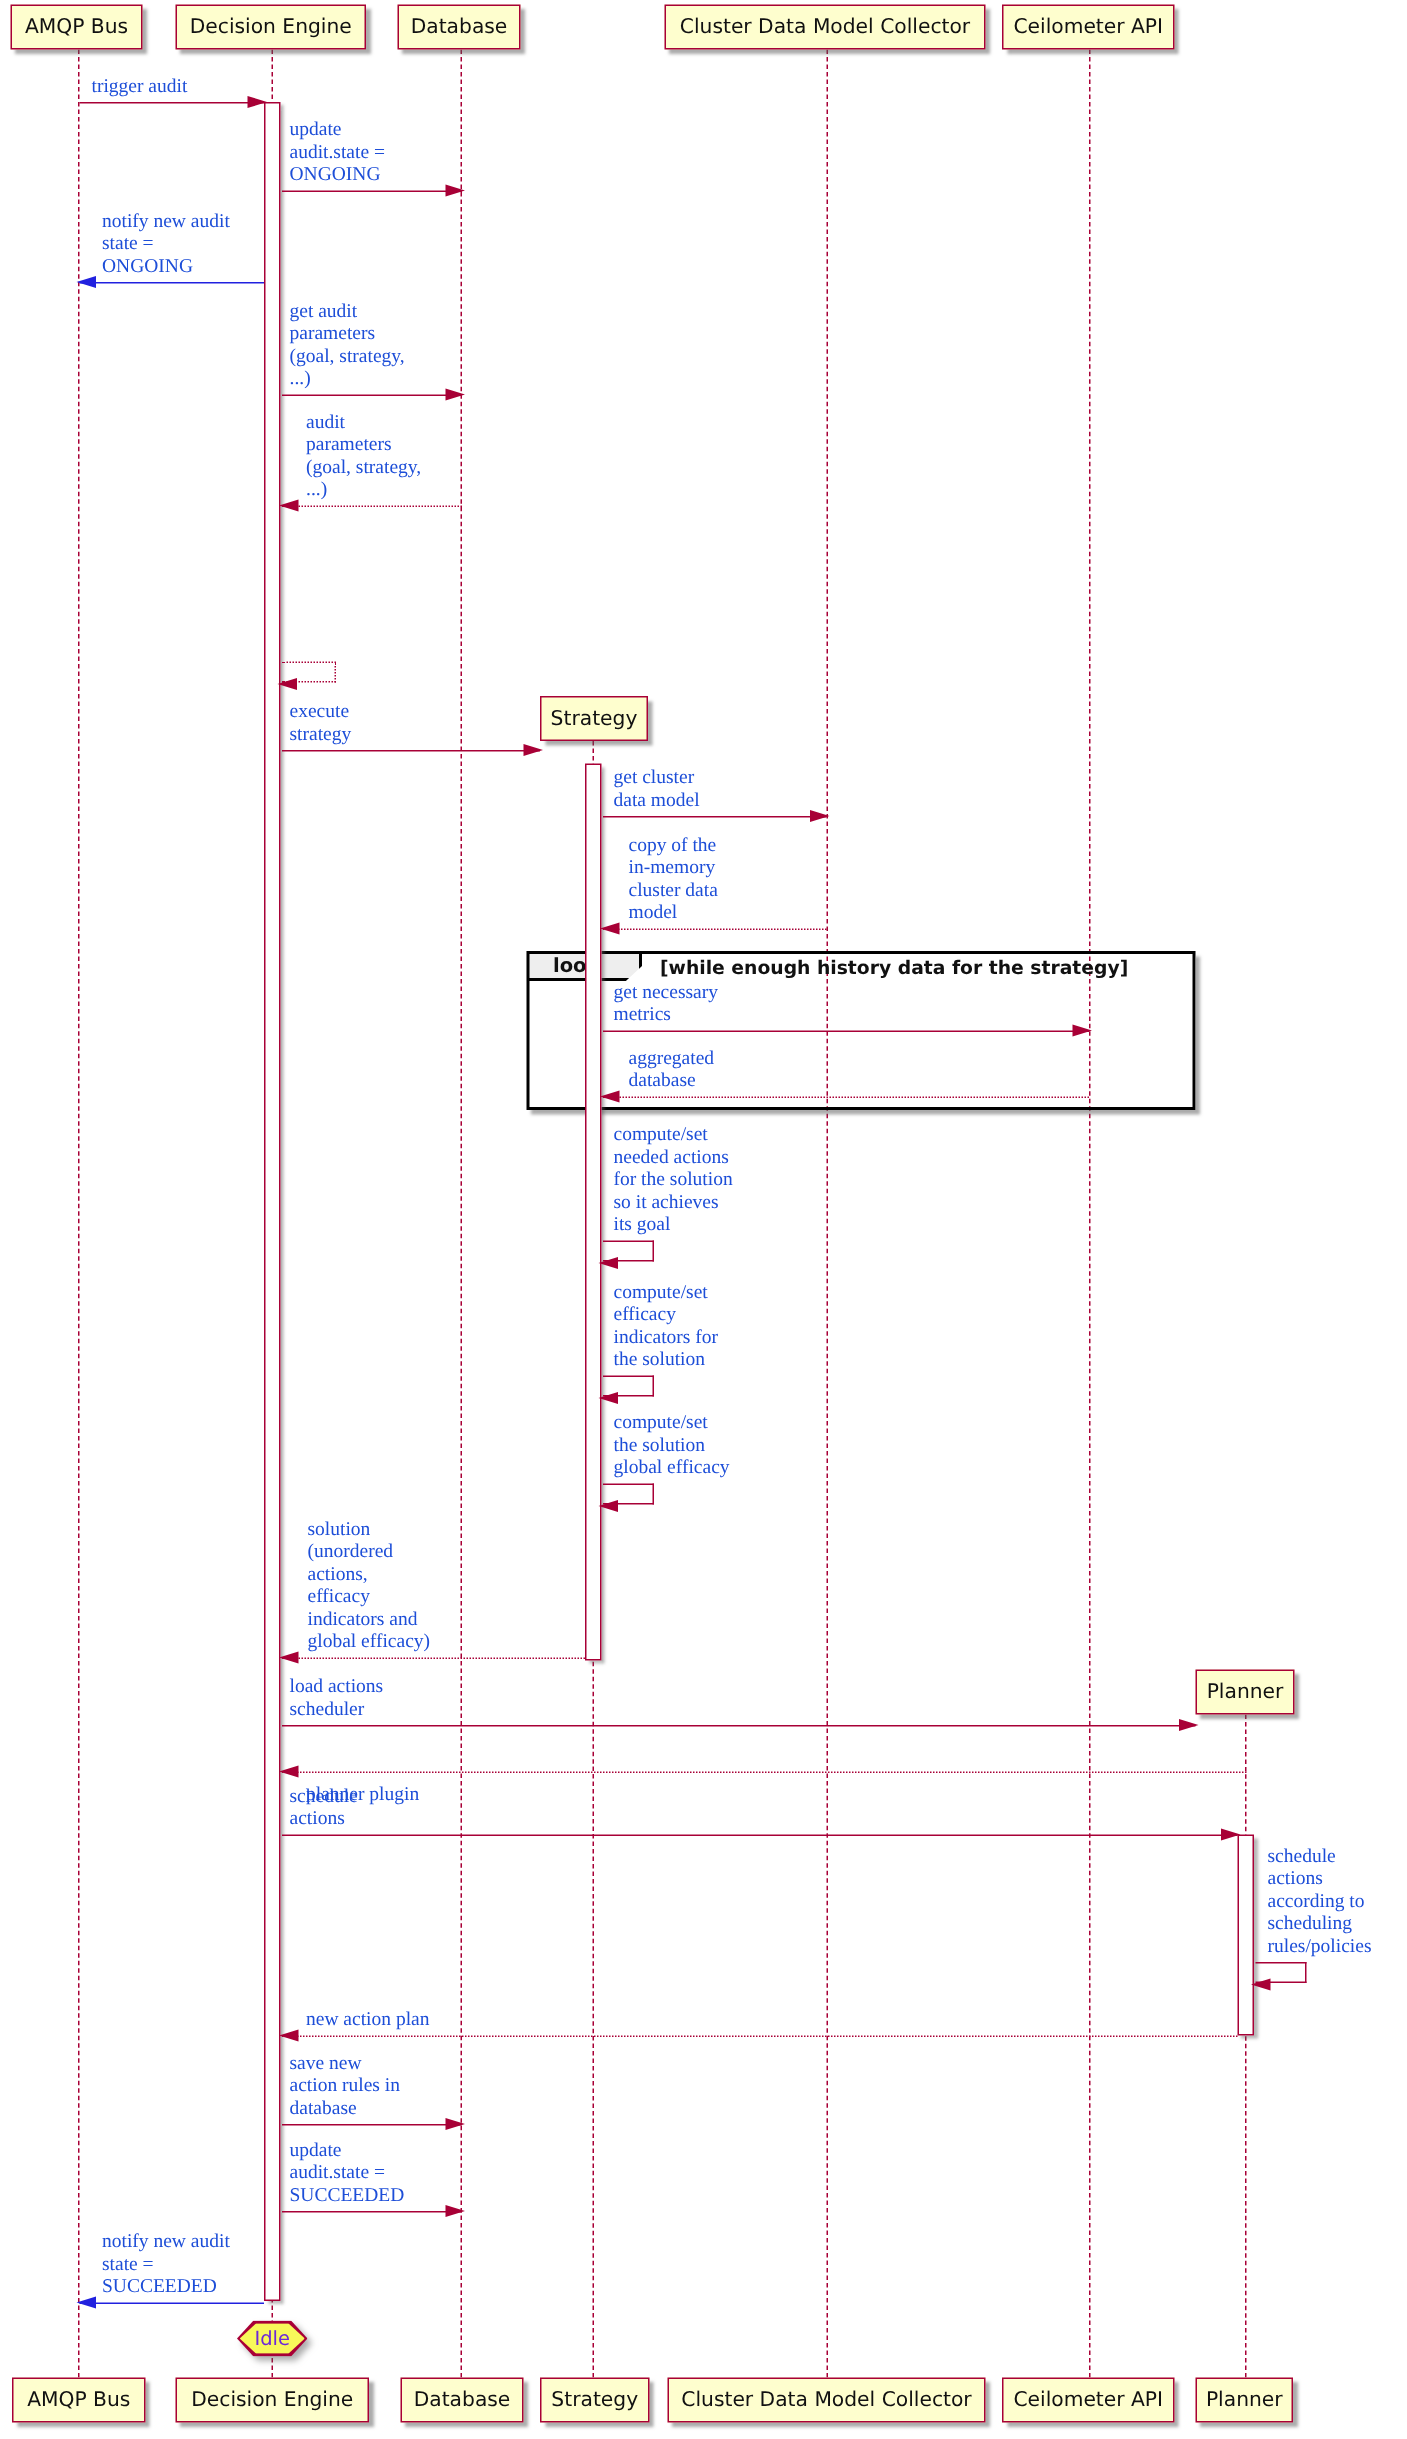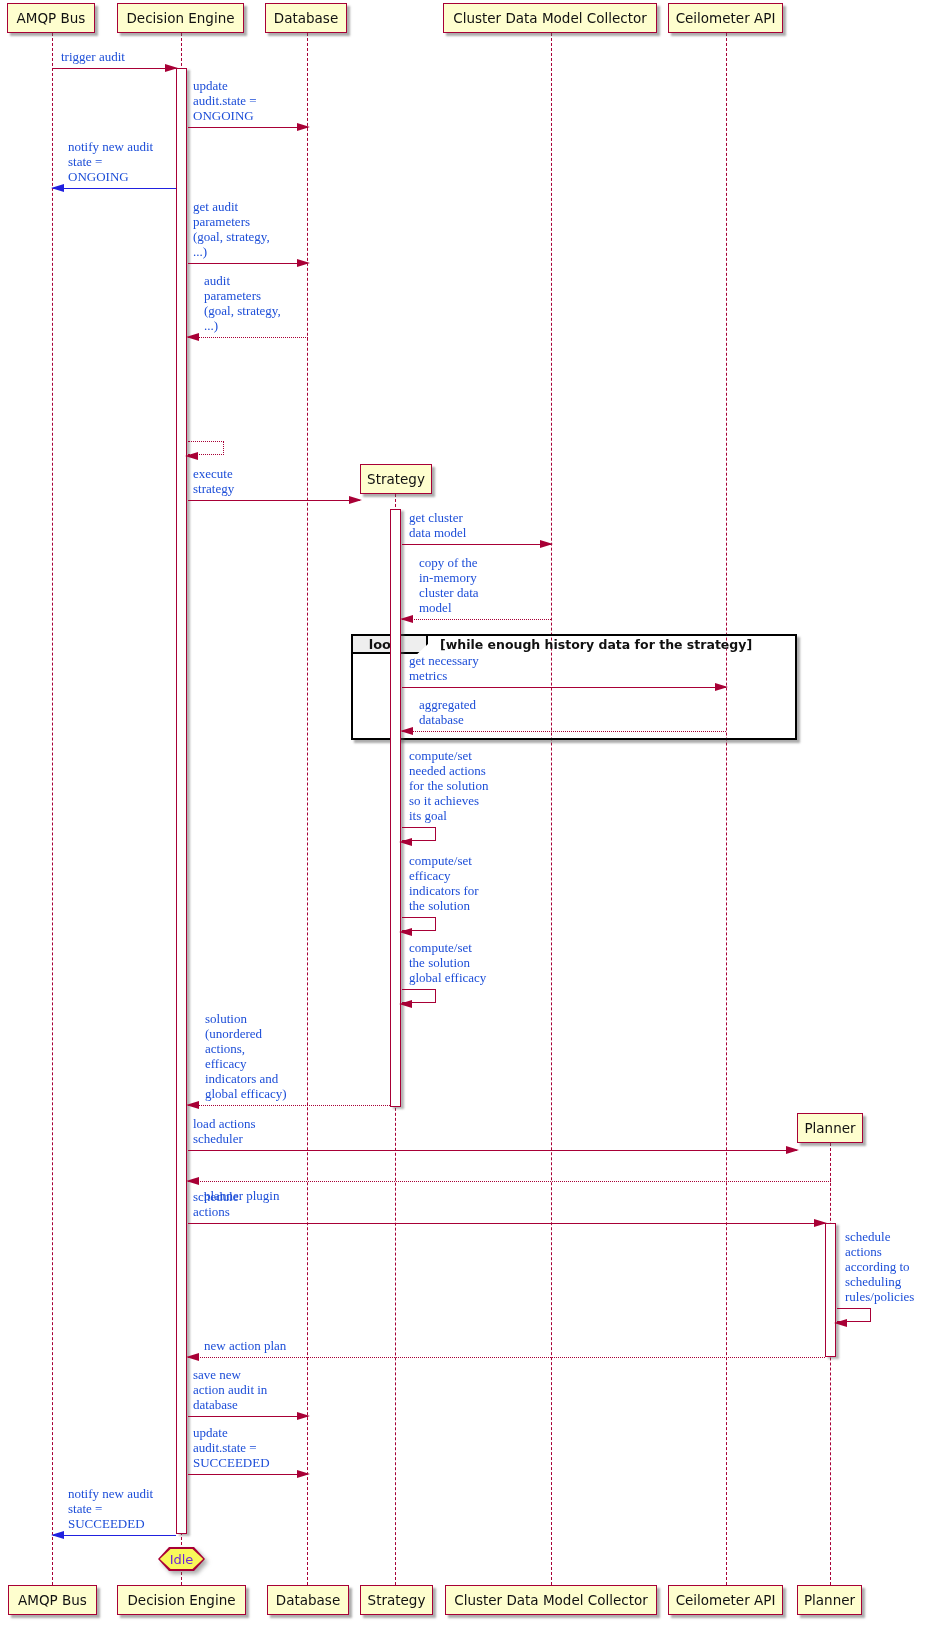--- a/index.html
+++ b/index.html
@@ -212,21 +212,21 @@
   <div class="self" style="left:837px;top:1308px">
       <div class="head l"></div>
     </div>
 
   <div class="msg" style="left:204px;top:1338px">new action plan</div>
   <div class="line dotted" style="left:188px;top:1357px;width:637px">
       <div class="head l"></div>
     </div>
 
   <div class="msg" style="left:193px;top:1367px">save new
-action audit in
+action rules in
 database</div>
   <div class="line" style="left:188px;top:1416px;width:120px">
       <div class="head r"></div>
     </div>
 
   <div class="msg" style="left:193px;top:1425px">update
 audit.state =
 SUCCEEDED</div>
   <div class="line" style="left:188px;top:1474px;width:120px">
       <div class="head r"></div>

